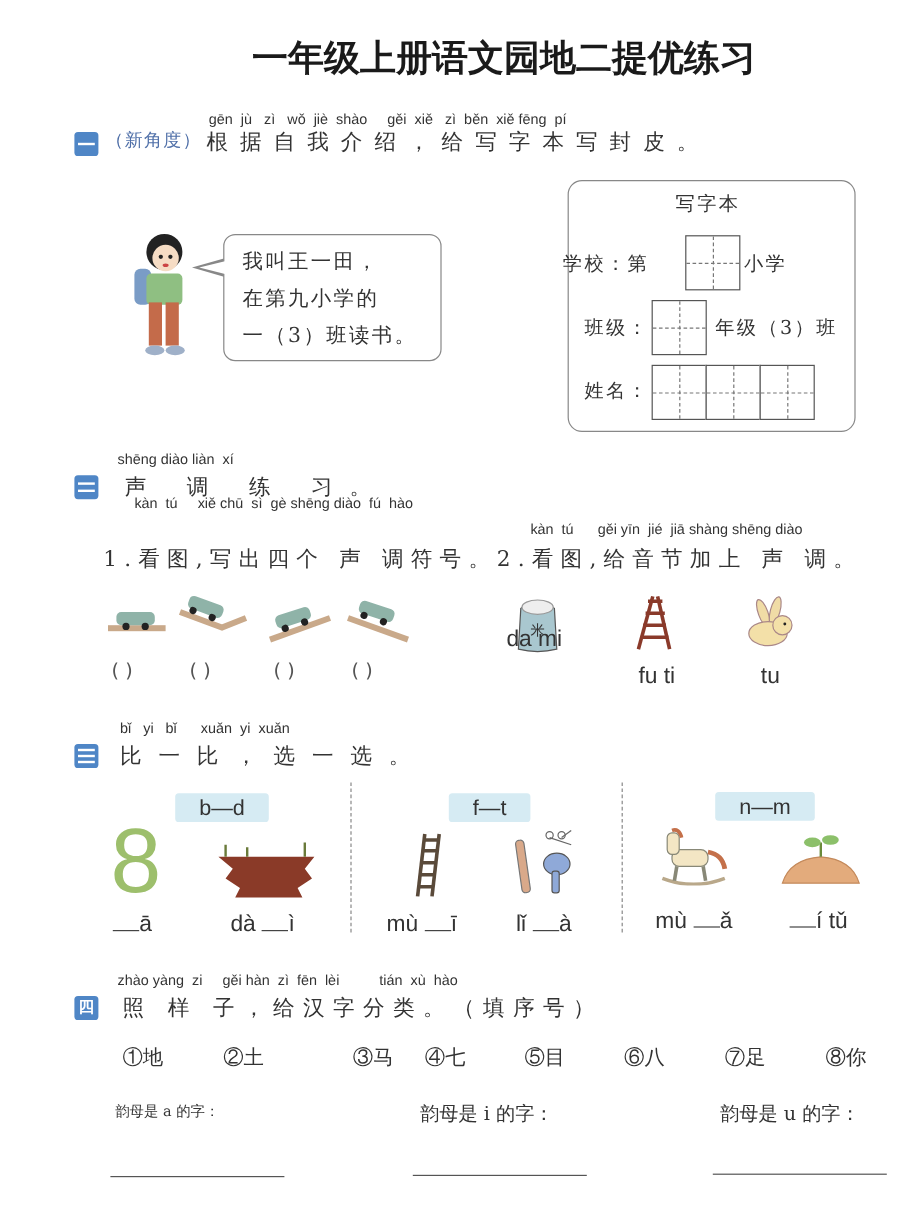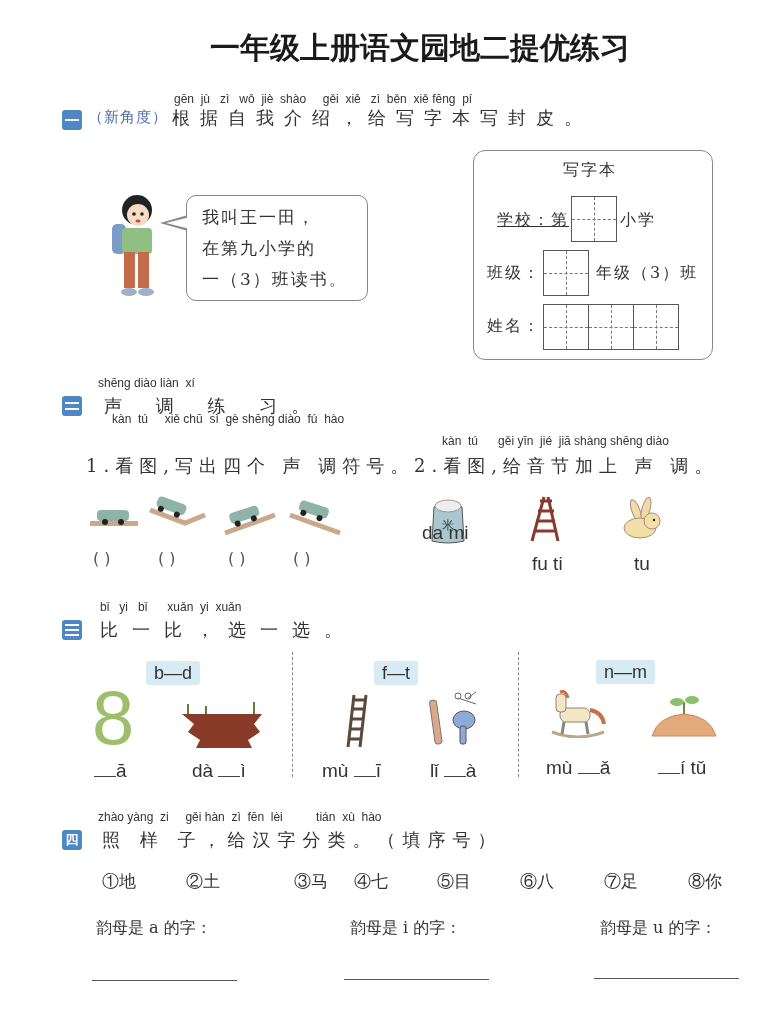--- a/index.html
+++ b/index.html
@@ -40,21 +40,21 @@
   }
   .card-label { font-family: "DejaVu Serif", serif; font-size: 16px; color: #333; letter-spacing: 2px; white-space: pre; }
   .tian {
     position: absolute; width: 46px; height: 46px; border: 1.2px solid #555; background: #fff;
   }
   .tian::before { content: ""; position: absolute; left: 50%; top: 0; bottom: 0; border-left: 1px dashed #777; }
   .tian::after { content: ""; position: absolute; top: 50%; left: 0; right: 0; border-top: 1px dashed #777; }
   .paren { font-family: "DejaVu Sans", sans-serif; font-size: 16px; color: #555; }
   .word { font-family: "Liberation Sans", sans-serif; font-size: 19px; color: #333; }
   .pair-tag {
-    background: #d6ebf3; border-radius: 3px; padding: 0 8px; height: 24px; line-height: 24px;
+    background: #d6ebf3; border-radius: 3px; padding: 0 20px; height: 24px; line-height: 24px;
     font-family: "Liberation Sans", sans-serif; font-size: 18px; color: #333;
   }
   .vdash { border-left: 1.5px dashed #888; width: 0; }
   .choice { font-family: "DejaVu Serif", serif; font-size: 17px; color: #333; }
   .answer-line { height: 0; border-top: 1.5px solid #555; width: 145px; }
   .blank { display: inline-block; width: 22px; border-bottom: 1.5px solid #444; height: 14px; vertical-align: baseline; }
   .pinyin-fill { font-family: "Liberation Sans", sans-serif; font-size: 19px; color: #333; white-space: pre; }
 </style>
 </head>
 <body>
@@ -84,21 +84,21 @@
 
 <div class="abs bubble-tail"></div>
 <div class="abs bubble"></div>
 <div class="abs bubble-tail-inner" style="left:166px;"></div>
 <div class="abs bubble-line" style="left:202px;top:206px;text-align:right;">我叫王一田，</div>
 <div class="abs bubble-line" style="left:202px;top:237px;">在第九小学的</div>
 <div class="abs bubble-line" style="left:202px;top:268px;">一（3）班读书。</div>
 
 <div class="abs card"></div>
 <div class="abs card-label" style="left:563px;top:160px;">写字本</div>
-<div class="abs card-label" style="left:497px;top:210px;text-decoration:underline;">学校：第</div>
+<div class="abs card-label" style="left:469px;top:210px;">学校：第</div>
 <div class="tian" style="left:571px;top:196px;"></div>
 <div class="abs card-label" style="left:620px;top:210px;">小学</div>
 <div class="abs card-label" style="left:487px;top:263px;">班级：</div>
 <div class="tian" style="left:543px;top:250px;"></div>
 <div class="abs card-label" style="left:596px;top:263px;">年级（3）班</div>
 <div class="abs card-label" style="left:487px;top:316px;">姓名：</div>
 <div class="tian" style="left:543px;top:304px;"></div>
 <div class="tian" style="left:588px;top:304px;"></div>
 <div class="tian" style="left:633px;top:304px;"></div>
 
@@ -241,19 +241,19 @@
 
 <div class="abs choice" style="left:102px;top:870px;">①地</div>
 <div class="abs choice" style="left:186px;top:870px;">②土</div>
 <div class="abs choice" style="left:270px;top:870px;margin-left:24px;">③马</div>
 <div class="abs choice" style="left:354px;top:870px;">④七</div>
 <div class="abs choice" style="left:437px;top:870px;">⑤目</div>
 <div class="abs choice" style="left:520px;top:870px;">⑥八</div>
 <div class="abs choice" style="left:604px;top:870px;">⑦足</div>
 <div class="abs choice" style="left:688px;top:870px;">⑧你</div>
 
-<div class="abs choice" style="left:96px;top:918px;font-size:16px;">韵母是 a 的字：</div>
+<div class="abs choice" style="left:96px;top:918px;font-size:12px;">韵母是 a 的字：</div>
 <div class="abs choice" style="left:350px;top:918px;font-size:16px;">韵母是 i 的字：</div>
 <div class="abs choice" style="left:600px;top:918px;font-size:16px;">韵母是 u 的字：</div>
 
 <div class="abs answer-line" style="left:92px;top:980px;"></div>
 <div class="abs answer-line" style="left:344px;top:979px;"></div>
 <div class="abs answer-line" style="left:594px;top:978px;"></div>
 
 </body></html>

